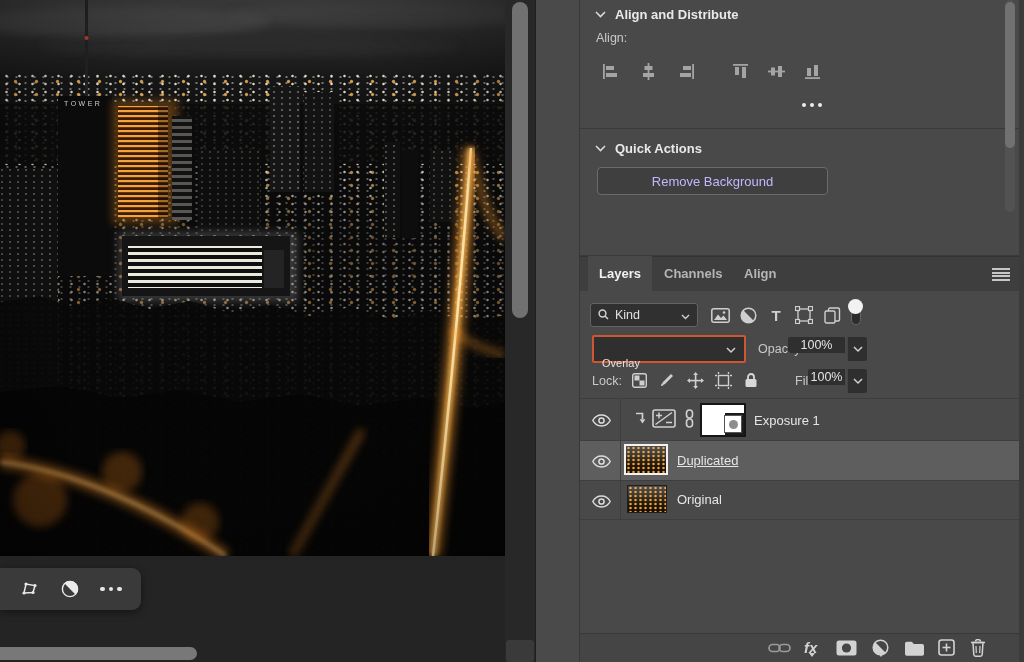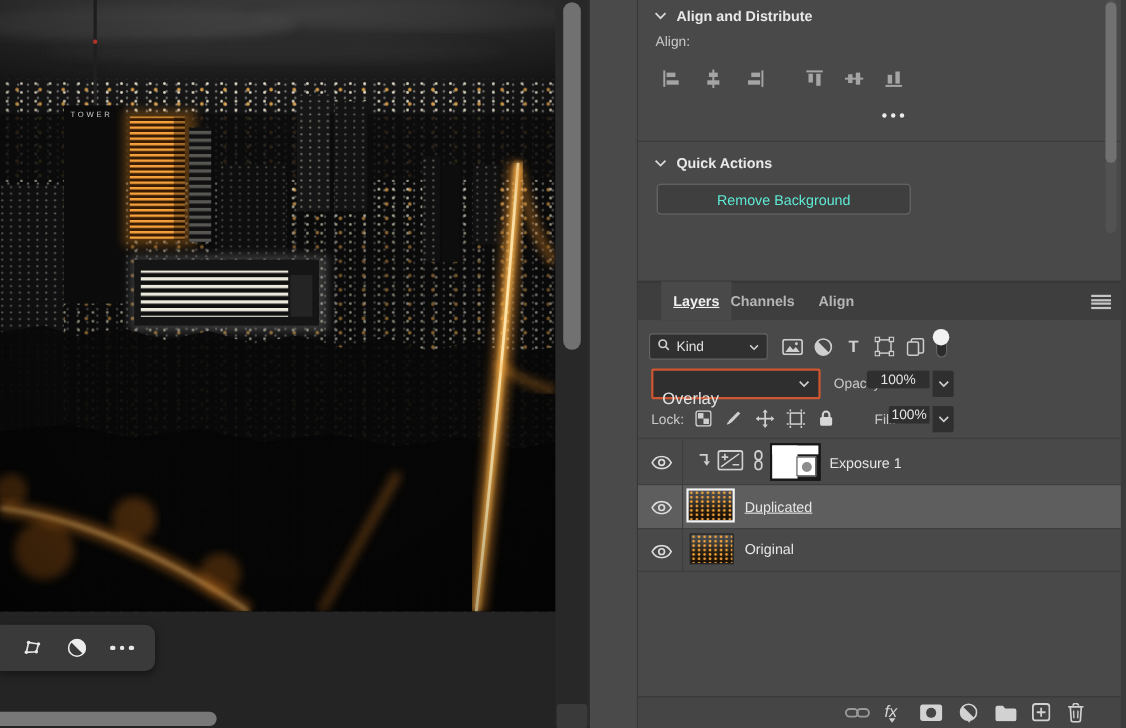--- a/index.html
+++ b/index.html
@@ -49,21 +49,21 @@
   .chev svg{display:block;}
   .label{font-size:12.5px;color:var(--txt-dim);}
 
   
   .align-btn{position:absolute;top:59px;width:24px;height:24px;display:flex;align-items:center;justify-content:center;cursor:pointer;}
   .more-dots{position:absolute;display:flex;gap:4px;cursor:pointer;}
   .more-dots i{width:4px;height:4px;border-radius:50%;background:#ededed;display:block;}
 
   
   #remove-bg-btn{left:17px;top:167px;width:231px;height:28px;background:#3f3f3f;border:1px solid #6b6b6b;
-    border-radius:4px;display:flex;align-items:center;justify-content:center;font-size:13px;color:#5eead4;cursor:pointer;}
+    border-radius:4px;display:flex;align-items:center;justify-content:center;font-size:13px;color:#c4b5fd;cursor:pointer;}
 
   
   #props-track{right:9px;top:0;width:10px;height:212px;background:#525252;border-radius:5px;}
   #props-thumb{right:9px;top:2px;width:10px;height:146px;background:#717171;border-radius:5px;}
 
   
   #tabbar{left:0;top:256px;width:439px;height:35px;background:#3e3e3e;border-top:1px solid #333;}
   .tab{position:absolute;top:0;height:35px;display:flex;align-items:center;justify-content:center;
     font-size:13px;font-weight:600;color:#b5b5b5;cursor:pointer;padding:0 14px;}
   .tab.active{background:var(--panel);color:#f0f0f0;}
@@ -75,21 +75,21 @@
     display:flex;align-items:center;gap:6px;padding:0 7px;cursor:pointer;}
   #kind-box .kind-label{font-size:12.5px;color:#e0e0e0;flex:1;}
   .filter-icon{position:absolute;top:302px;width:24px;height:26px;display:flex;align-items:center;justify-content:center;cursor:pointer;}
   .t-glyph{font-size:15px;font-weight:bold;color:var(--icon);}
   #filter-toggle{left:268px;top:299px;width:15px;height:28px;cursor:pointer;}
   #filter-toggle .stem{position:absolute;left:2.5px;top:8px;width:10px;height:18px;background:#2c2c2c;border-radius:5px;border:1px solid #666;}
   #filter-toggle .knob{position:absolute;left:0;top:0;width:15px;height:15px;background:#f2f2f2;border-radius:50%;}
 
   #blend-select{left:12px;top:335px;width:154px;height:28px;background:var(--input);border:2px solid var(--accent);
     border-radius:2px;display:flex;align-items:center;padding:0 8px;cursor:pointer;}
-  #blend-select .val{flex:1;font-size:15px;color:#e4e4e4;margin-top:27px;}
+  #blend-select .val{flex:1;font-size:11px;color:#e4e4e4;margin-top:27px;}
   .field-label{position:absolute;font-size:12.5px;color:var(--txt-dim);cursor:ew-resize;}
   .val-box{position:absolute;height:16px;background:var(--input);border-radius:2px 0 0 2px;
     display:flex;align-items:center;justify-content:center;font-size:12.5px;color:#e4e4e4;cursor:text;}
   .val-chev{position:absolute;width:20px;height:24px;background:var(--input);border-radius:0 2px 2px 0;
     display:flex;align-items:center;justify-content:center;cursor:pointer;border-left:1px solid #454545;}
 
   .lock-icon{position:absolute;top:369px;width:22px;height:22px;display:flex;align-items:center;justify-content:center;cursor:pointer;}
 
   .layer-row{position:absolute;left:0;width:439px;background:var(--panel);}
   .layer-row.selected{background:var(--selected-row);}
@@ -106,21 +106,21 @@
   
   #exp-thumb{position:absolute;left:120px;top:403px;width:46px;height:34px;background:#1c1c1c;border:2px solid #161616;cursor:pointer;}
   #exp-thumb .mask-l{position:absolute;left:0;top:0;width:23px;height:30px;background:#fff;}
   #exp-thumb .mask-t{position:absolute;left:0;top:0;width:42px;height:8px;background:#fff;}
   #exp-thumb .sub{position:absolute;right:2px;bottom:2px;width:18px;height:18px;background:#fff;border:1px solid #555;
     display:flex;align-items:center;justify-content:center;}
   #exp-thumb .sub i{width:9px;height:9px;border-radius:50%;background:#8d8d8d;display:block;}
 
   #bottom-bar{left:0;top:633px;width:439px;height:29px;background:#454545;border-top:1px solid #383838;}
   .bb-icon{position:absolute;top:0;height:29px;display:flex;align-items:center;justify-content:center;cursor:pointer;}
-  .fx-text{font-size:15px;font-style:italic;font-weight:normal;color:#d4d4d4;letter-spacing:0;}
+  .fx-text{font-size:15px;font-style:italic;font-weight:bold;color:#d4d4d4;letter-spacing:0;}
   .mini-tri{position:absolute;width:0;height:0;border-left:3px solid transparent;border-right:3px solid transparent;border-top:4px solid #cfcfcf;}
 </style>
 </head>
 <body>
 
 <div id="app">
 
   <div id="canvas-area" class="abs">
     <div id="photo" class="abs">
       <div class="lights"></div>
@@ -307,21 +307,21 @@
       <span class="title">Quick Actions</span>
     </div>
     <div id="remove-bg-btn" class="abs">Remove Background</div>
 
     <div id="props-track" class="abs"></div>
     <div id="props-thumb" class="abs"></div>
 
     <div class="abs divider" style="top:255px;"></div>
 
     <div id="tabbar" class="abs"></div>
-    <div class="tab active" style="left:21px;top:256px;width:64px;text-decoration:underline;">Layers</div>
+    <div class="tab active" style="left:8px;top:256px;width:64px;">Layers</div>
     <div class="tab" style="left:70px;top:256px;">Channels</div>
     <div class="tab" style="left:150px;top:256px;">Align</div>
     <div id="panel-menu-btn">
         <i></i>
         <i></i>
         <i></i>
         <i></i>
       </div>
 
     <div id="kind-box" class="abs">

